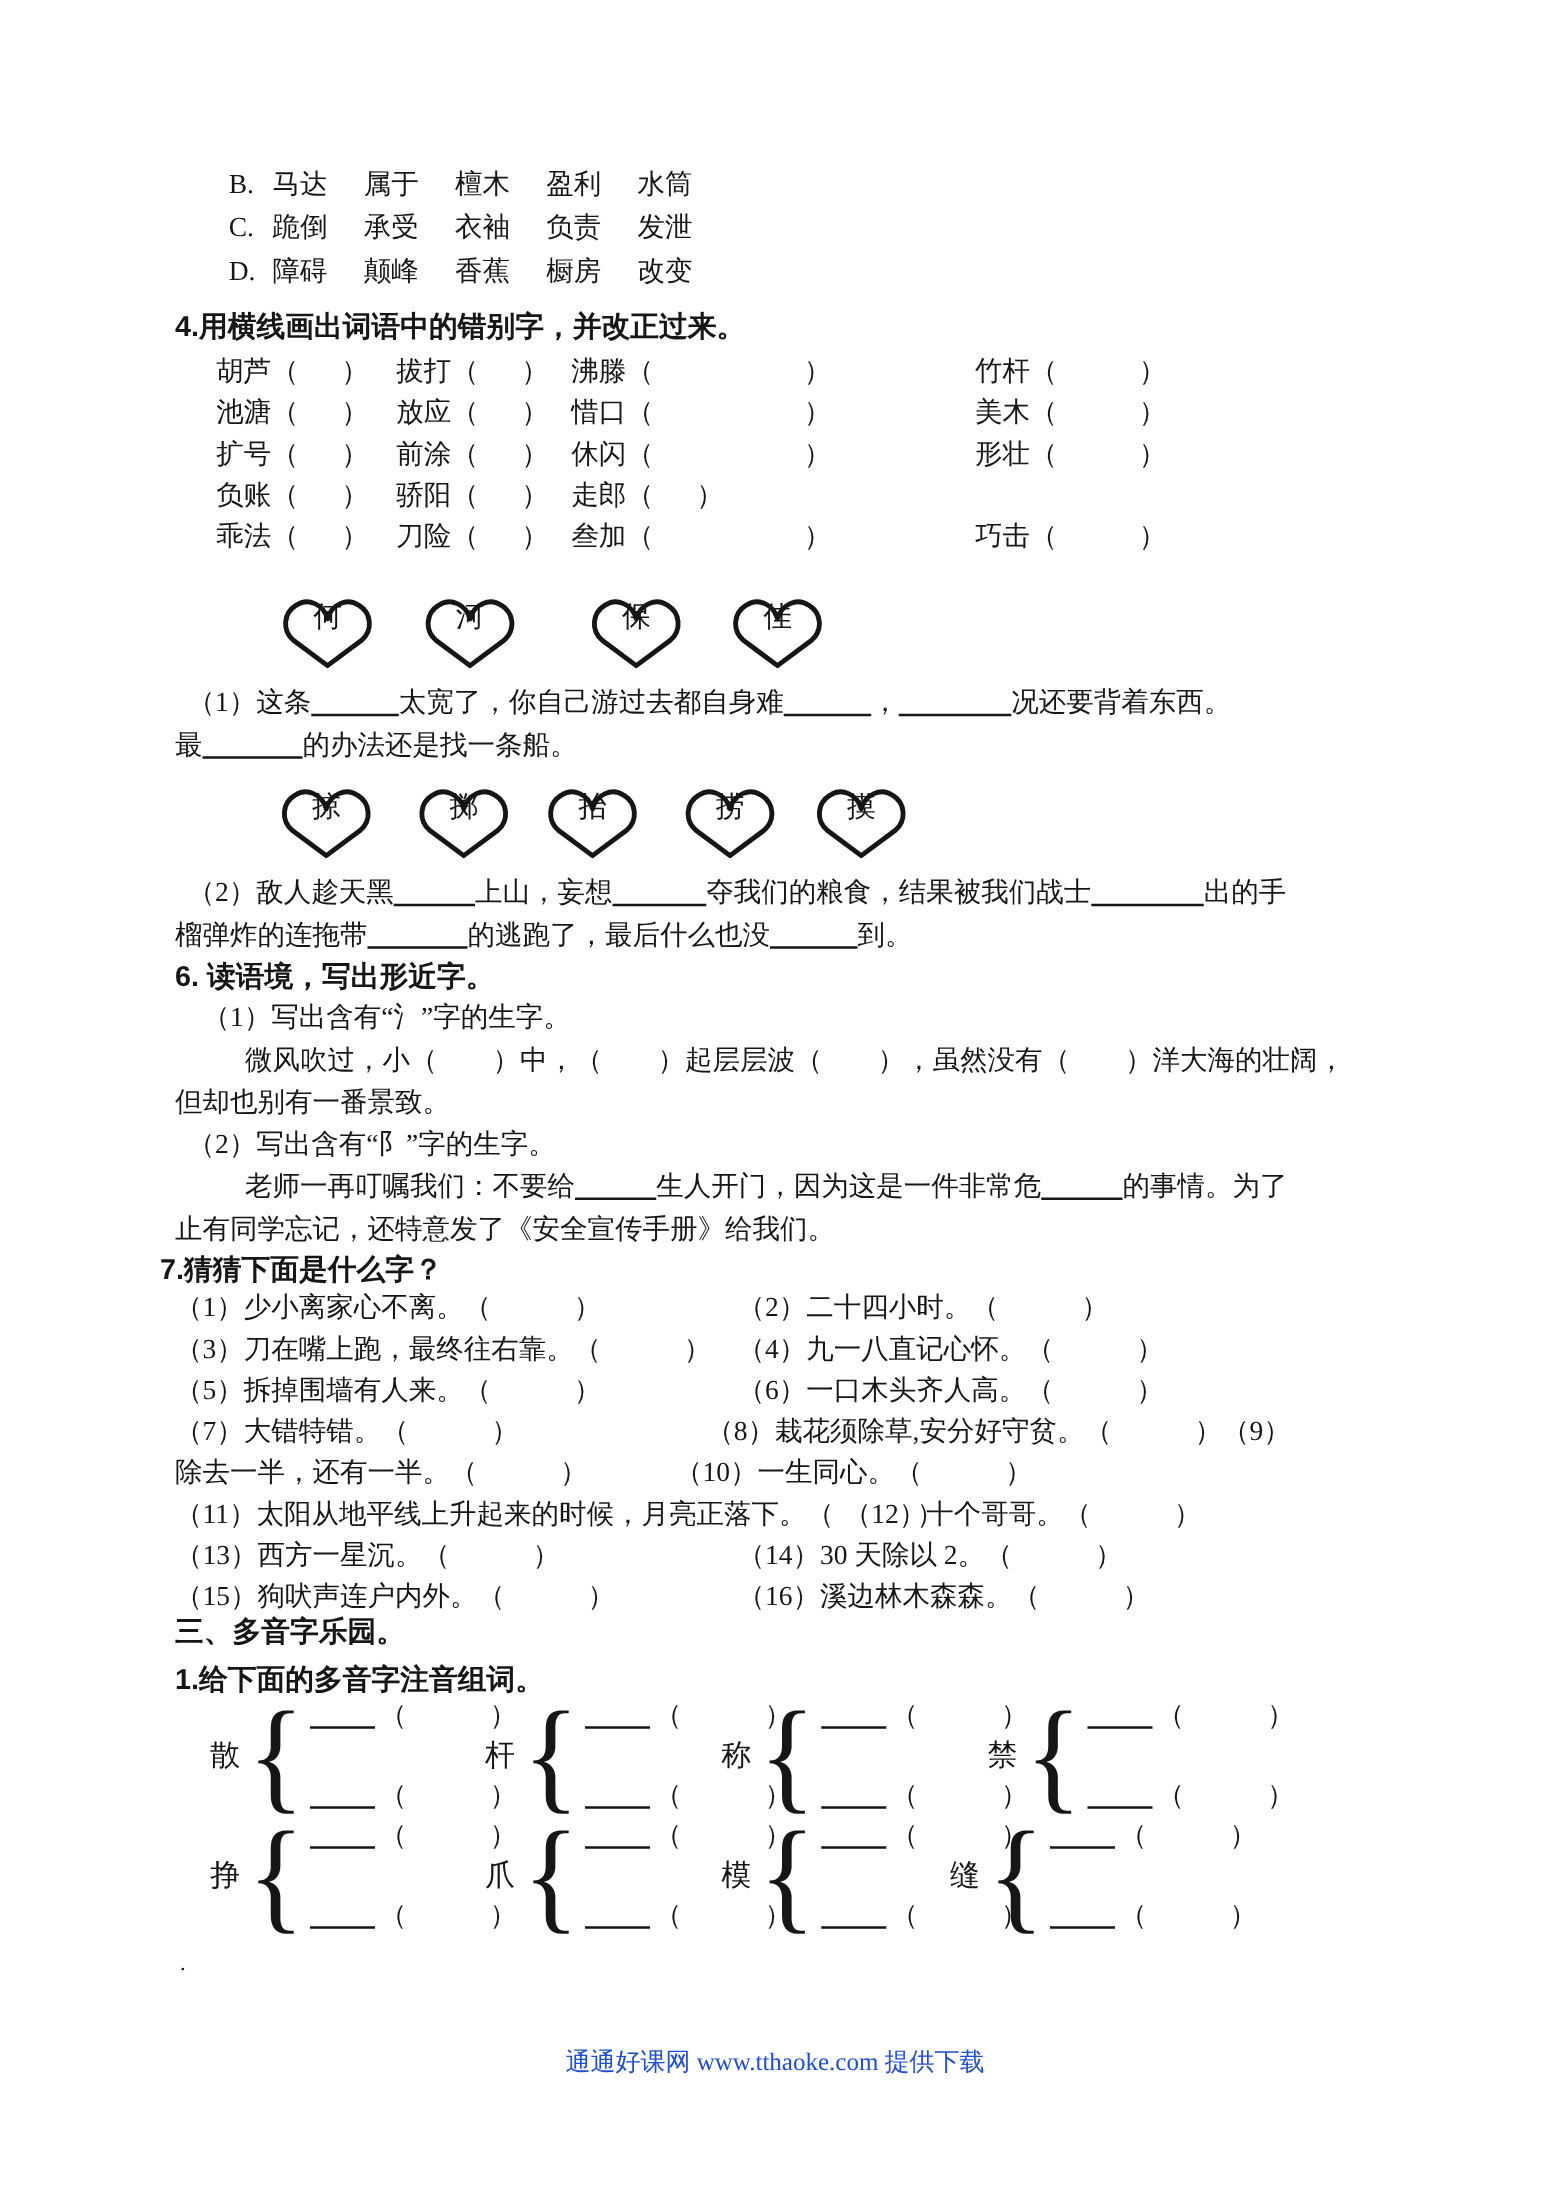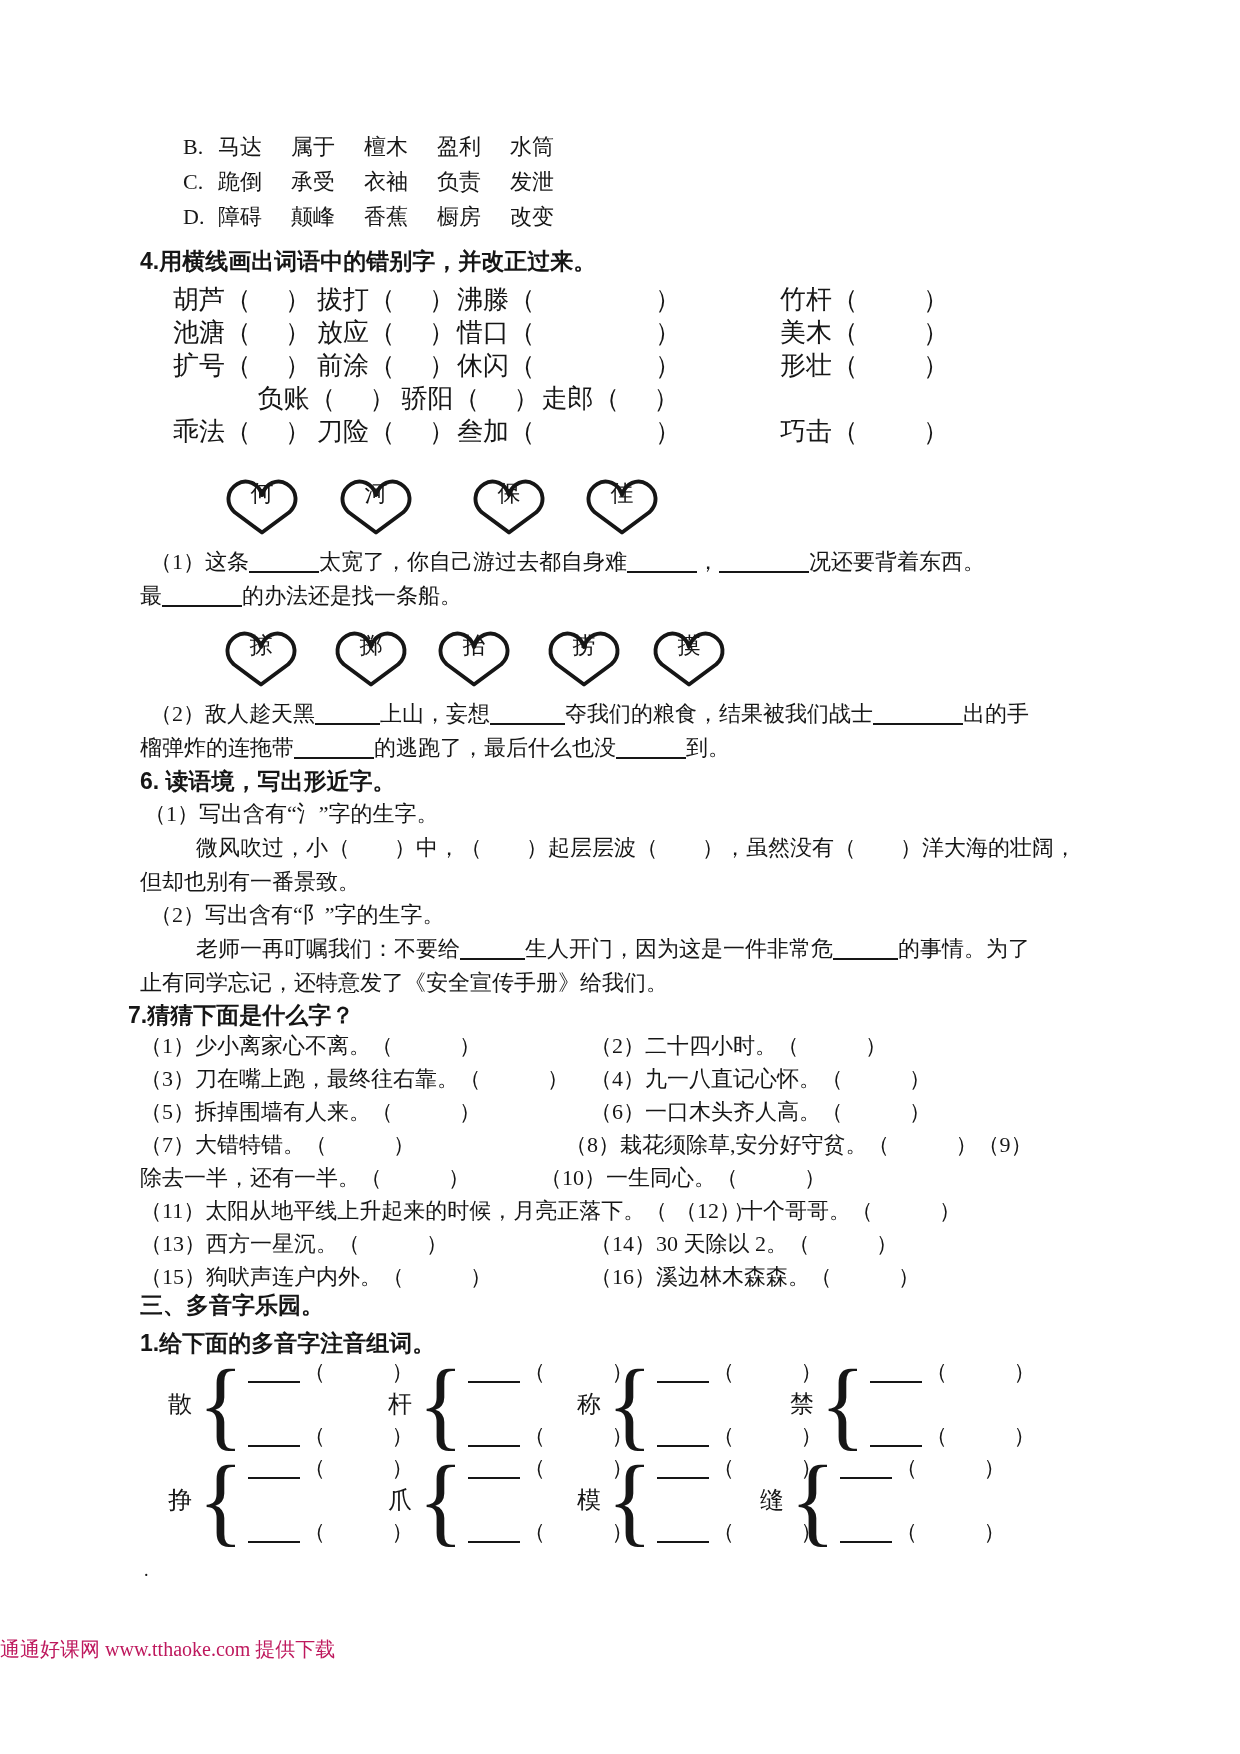--- a/index.html
+++ b/index.html
@@ -6,21 +6,21 @@
   .page{position:relative;width:1240px;height:1754px;background:#ffffff;
         font-family:"Liberation Serif",serif;color:#161616;overflow:hidden;}
   .abs{position:absolute;}
   .line{font-size:22px;white-space:nowrap;}
   .h{font-weight:700;font-size:23px;font-family:"Liberation Sans",sans-serif;white-space:nowrap;}
   
   .abcrow{display:flex;align-items:baseline;height:35px;}
   .abclabel{display:inline-block;width:35px;}
   .w{margin-right:29px;}
   
-  .q4row{display:flex;height:33px;font-size:26px;white-space:nowrap;justify-content:center;}
+  .q4row{display:flex;height:33px;font-size:22px;white-space:nowrap;}
   .cell{display:inline-flex;align-items:baseline;}
   .c1{width:144px}.c2{width:140px}.c3{width:323px}
   .gap{display:inline-block;}
   .gap1{width:34px}.gap3{width:120px}.gap4{width:65px}
   
   .blank{display:inline-block;height:14px;border-bottom:2px solid #161616;vertical-align:-4px;}
   .b52{width:52px}.b65{width:65px}.b70{width:70px}.b75{width:75px}.b80{width:80px}.b90{width:90px}
   
   .heartband{left:0;width:1240px;height:62px;}
   .heart{position:absolute;top:0;width:78px;height:60px;}
@@ -33,21 +33,21 @@
   .qr{position:absolute;top:0;}
   
   .dyband{left:140px;width:1100px;height:96px;}
   .dy{position:absolute;top:0;display:flex;align-items:center;height:96px;}
   .dychar{font-size:24px;}
   .brace{display:inline-block;font-size:95px;line-height:85px;font-weight:400;
          transform:scaleY(1.05);margin:0 4px 0 6px;}
   .dyents{height:94px;display:flex;flex-direction:column;justify-content:space-between;padding:1px 0;}
   .dyentry{font-size:22px;white-space:nowrap;}
   .dyblank{margin-right:4px;}
-  .footer{left:0;width:1240px;font-size:20px;color:#be185d;}
+  .footer{left:0;width:1240px;text-align:center;font-size:20px;color:#1d4ed8;}
   .dot{font-size:18px;}
 </style>
 </head>
 <body>
 
 <div class="page">
 
   <div class="abs" style="top:132px;left:183px">
     <div class="abcrow">
       <span class="abclabel line">B.</span>
@@ -273,21 +273,21 @@
   </div>
 
   <div class="abs line" style="top:699px;left:150px">
     <span>（2）敌人趁天黑</span><span class="blank b65"></span><span>上山，妄想</span><span class="blank b75"></span><span>夺我们的粮食，结果被我们战士</span><span class="blank b90"></span><span>出的手</span>
   </div>
   <div class="abs line" style="top:733px;left:140px">
     <span>榴弹炸的连拖带</span><span class="blank b80"></span><span>的逃跑了，最后什么也没</span><span class="blank b70"></span><span>到。</span>
   </div>
 
   <div class="abs h" style="top:766px;left:140px">6. 读语境，写出形近字。</div>
-  <div class="abs line" style="top:799px;left:144px">（1）写出含有“氵”字的生字。</div>
+  <div class="abs line" style="top:799px;left:162px">（1）写出含有“氵”字的生字。</div>
   <div class="abs line" style="top:833px;left:196px">微风吹过，小（　　）中，（　　）起层层波（　　），虽然没有（　　）洋大海的壮阔，</div>
   <div class="abs line" style="top:867px;left:140px">但却也别有一番景致。</div>
   <div class="abs line" style="top:900px;left:150px">（2）写出含有“阝”字的生字。</div>
   <div class="abs line" style="top:968px;left:140px">止有同学忘记，还特意发了《安全宣传手册》给我们。</div>
   <div class="abs line" style="top:934px;left:196px">
     <span>老师一再叮嘱我们：不要给</span><span class="blank b65"></span><span>生人开门，因为这是一件非常危</span><span class="blank b65"></span><span>的事情。为了</span>
   </div>
 
   <div class="abs h" style="top:1000px;left:128px">7.猜猜下面是什么字？</div>
   <div class="abs" style="top:1031px;left:140px;width:1100px">

